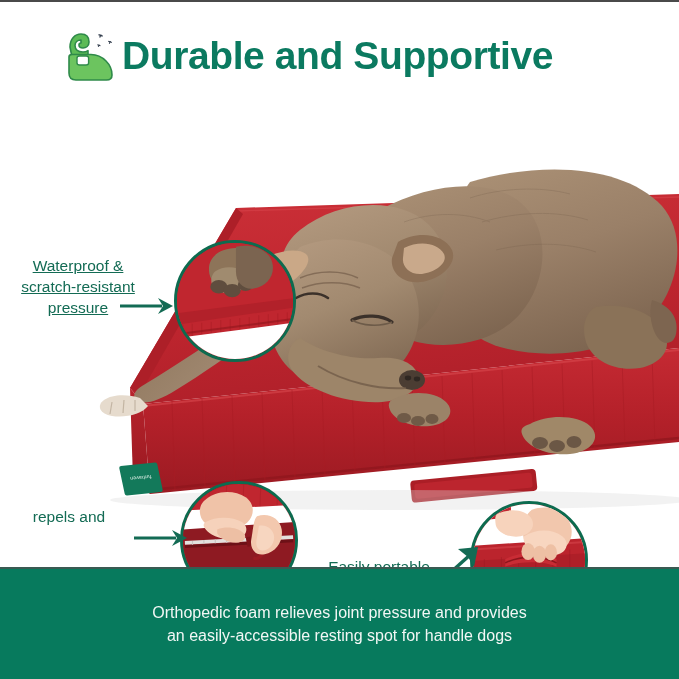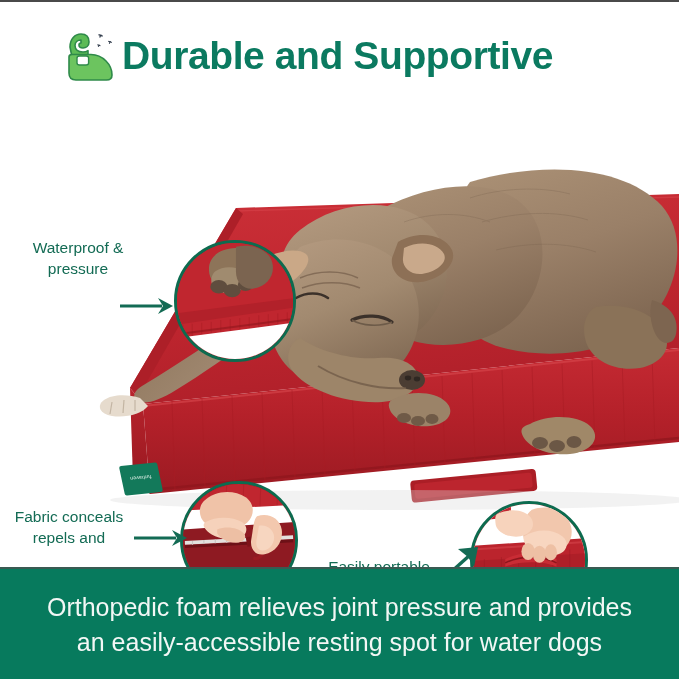--- a/index.html
+++ b/index.html
@@ -84,21 +84,21 @@
   .inset svg { display: block; width: 100%; height: 100%; }
 
   
   .callout {
     position: absolute;
     color: #136b54;
     font-size: 15.5px;
     line-height: 1.34;
     font-weight: normal;
   }
-  #callout-fabric   { left: 12px;  top: 136px; width: 132px; text-align: center; }
+  #callout-fabric   { left: 12px;  top: 154px; width: 132px; text-align: center; text-decoration: underline; }
   #callout-zipper   { left: 4px;   top: 405px; width: 130px; text-align: center; }
   #callout-handle   { left: 320px; top: 455px; width: 118px; text-align: center; }
 
   .arrow { position: absolute; }
   #arrow-fabric { left: 118px; top: 193px; width: 58px; height: 22px; }
   #arrow-zipper { left: 132px; top: 425px; width: 58px; height: 22px; }
   #arrow-handle { left: 428px; top: 443px; width: 54px; height: 48px; }
 
   
   #banner {
@@ -108,21 +108,21 @@
     background: #077a5d;
     border-top: 2px solid #3a5a52;
     display: flex;
     flex-direction: column;
     align-items: center;
     justify-content: center;
     padding: 0 24px;
   }
   .banner-line {
     color: #f2f7f5;
-    font-size: 25px;
+    font-size: 16px;
     line-height: 1.42;
     text-align: center;
     white-space: nowrap;
   }
 </style>
 </head>
 <body>
 
 <div id="infographic">
 
@@ -383,29 +383,29 @@
           <ellipse cx="58" cy="50" rx="7" ry="9"></ellipse>
           <ellipse cx="70" cy="53" rx="7" ry="9"></ellipse>
           <ellipse cx="82" cy="51" rx="6.5" ry="8.5"></ellipse>
         </g>
         <path d="M26 10 C40 4 56 6 62 16 C66 24 60 32 50 34 C38 36 26 30 24 22 C23 16 23 12 26 10 Z" fill="#f7d3bc"></path>
       </svg>
     </div>
 
     <div class="callout" id="callout-fabric">
       <div>Waterproof &amp;</div>
+      <div>scratch-resistant</div>
       <div>pressure</div>
     </div>
     <svg class="arrow" id="arrow-fabric" viewBox="0 0 58 22">
       <path d="M2 11 L44 11" stroke="#136b54" stroke-width="3" fill="none"></path>
       <path d="M40 3 L55 11 L40 19 L45 11 Z" fill="#136b54"></path>
     </svg>
 
     <div class="callout" id="callout-zipper">
-      <div>Fabric conceals</div>
       <div>repels and</div>
     </div>
     <svg class="arrow" id="arrow-zipper" viewBox="0 0 58 22">
       <path d="M2 11 L44 11" stroke="#136b54" stroke-width="3" fill="none"></path>
       <path d="M40 3 L55 11 L40 19 L45 11 Z" fill="#136b54"></path>
     </svg>
 
     <div class="callout" id="callout-handle">
       <div>Easily portable</div>
       <div>with built-in</div>
@@ -413,16 +413,16 @@
     </div>
     <svg class="arrow" id="arrow-handle" viewBox="0 0 54 48">
       <path d="M4 44 L42 10" stroke="#136b54" stroke-width="3.4" fill="none"></path>
       <path d="M30 4 L50 2 L46 22 L40 12 Z" fill="#136b54"></path>
     </svg>
 
   </div>
 
   <div id="banner">
     <div class="banner-line">Orthopedic foam relieves joint pressure and provides</div>
-    <div class="banner-line">an easily-accessible resting spot for water dogs</div>
+    <div class="banner-line">an easily-accessible resting spot for handle dogs</div>
   </div>
 
 </div>
 
 </body></html>

